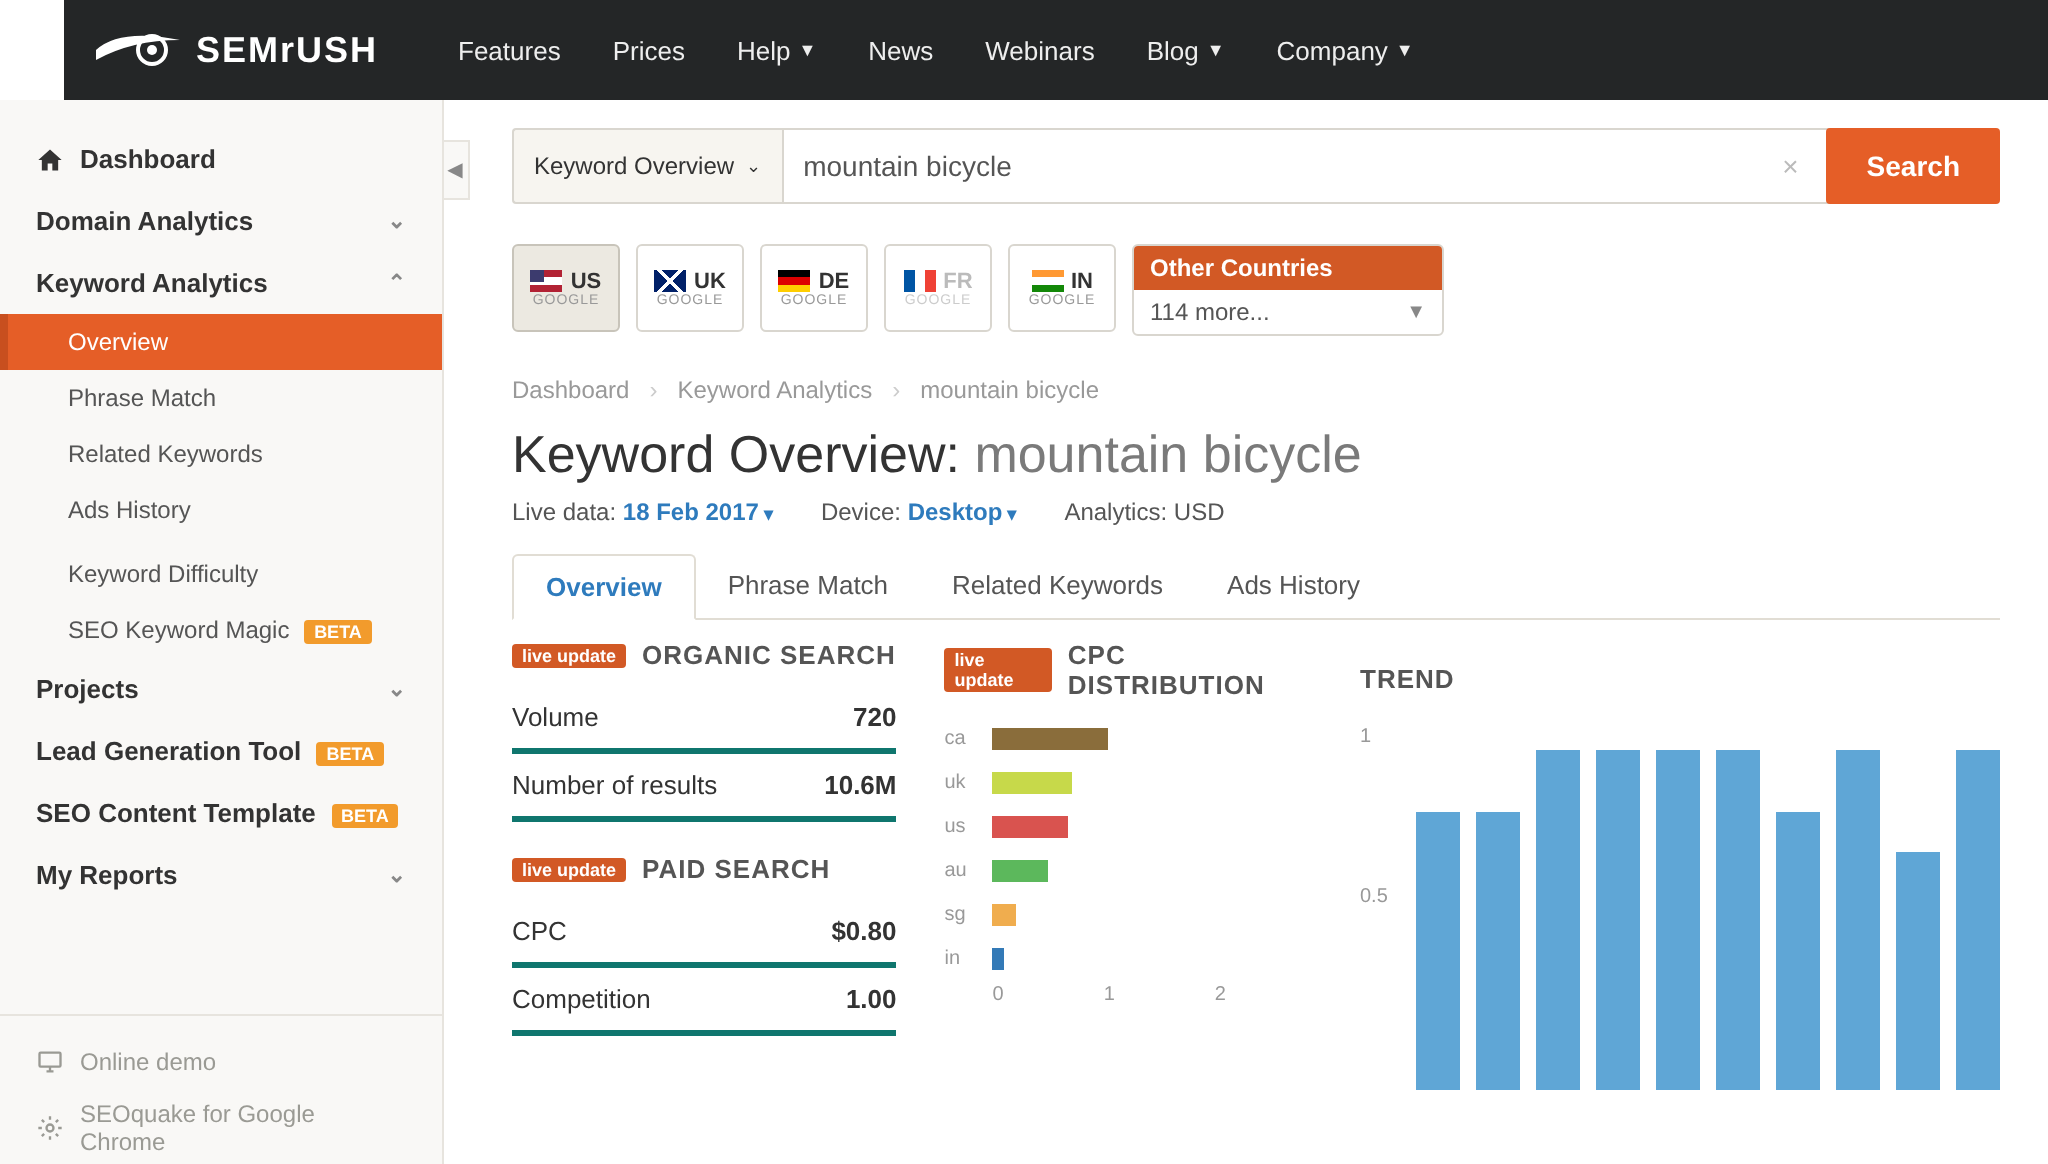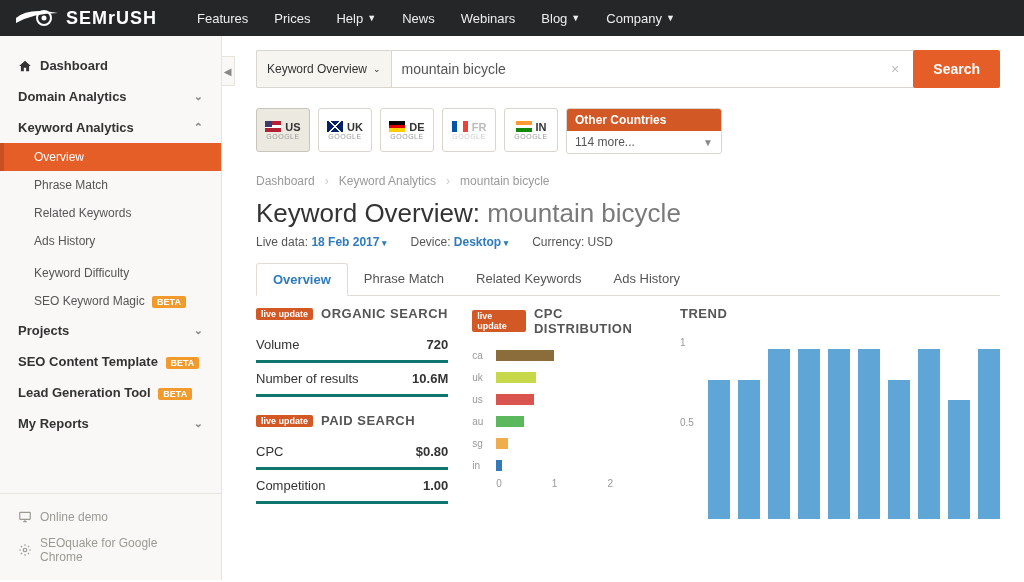--- a/index.html
+++ b/index.html
@@ -1,18 +1,18 @@
 <!DOCTYPE html>
 <html><head>
 <meta charset="utf-8">
 <style>
   * { box-sizing: border-box; margin: 0; padding: 0; font-family: Arial, Helvetica, sans-serif; }
   body { width: 1024px; height: 582px; overflow: hidden; background: #fff; color: #333; }
   
-  .topnav { height: 36px; background: #242627; display: flex; align-items: center; padding: 0 14px; }
+  .topnav { height: 50px; background: #242627; display: flex; align-items: center; padding: 0 14px; margin-left: 32px; }
   .logo { display: flex; align-items: center; gap: 6px; color: #fff; font-weight: 700; letter-spacing: 1px; font-size: 18px; margin-right: 40px; }
   .logo-swoosh { width: 46px; height: 18px; }
   .topnav-items { display: flex; list-style: none; gap: 26px; }
   .topnav-items li { color: #eee; font-size: 13px; cursor: pointer; display: flex; align-items: center; gap: 4px; }
   .caret { font-size: 9px; }
   
   .shell { display: flex; height: calc(582px - 38px); }
   
   .sidebar { width: 222px; background: #f9f8f6; border-right: 1px solid #e7e4de; padding-top: 14px; position: relative; }
   .side-row { display: flex; align-items: center; justify-content: space-between; padding: 8px 18px; font-size: 13px; font-weight: 700; color: #333; cursor: pointer; }
@@ -56,21 +56,21 @@
   .meta-row .link::after { content: " \25BE"; font-size: 9px; }
   
   .tabs { margin-left: 20px; display: flex; border-bottom: 1px solid #e1ddd4; margin-bottom: 10px; }
   .tab { padding: 8px 16px; font-size: 13px; color: #555; cursor: pointer; }
   .tab.active { color: #2e7bbd; border: 1px solid #e1ddd4; border-bottom: 1px solid #fff; border-radius: 3px 3px 0 0; margin-bottom: -1px; font-weight: 700; }
   
   .panels { margin-left: 20px; display: flex; gap: 24px; }
   .panel-col { }
   .panel-col.left { width: 226px; }
   .panel-col.mid { width: 216px; }
-  .panel-col.right { flex: 1; }
+  .panel-col.right { flex: 1; margin-top: 12px; }
   .section-header { display: flex; align-items: center; gap: 8px; margin-bottom: 8px; }
   .live-badge { background: #d25925; color: #fff; font-size: 9px; padding: 1px 5px; border-radius: 2px; font-weight: 700; }
   .section-title { font-size: 13px; font-weight: 700; letter-spacing: 0.5px; color: #555; }
   .kv { display: flex; justify-content: space-between; border-bottom: 3px solid #0f766e; padding: 8px 0; font-size: 13px; }
   .kv .v { font-weight: 700; }
   
   .cpc-chart { margin-top: 4px; }
   .cpc-row { display: flex; align-items: center; gap: 6px; height: 22px; }
   .cpc-row .lbl { width: 18px; font-size: 10px; color: #999; }
   .cpc-row .bar { height: 11px; }
@@ -152,27 +152,27 @@
         <span>SEO Keyword Magic</span>
         <span class="badge">BETA</span>
       </li>
     </ul>
     <div class="side-row">
       <span>Projects</span>
       <span class="chev">⌄</span>
     </div>
     <div class="side-row">
       <span>
-        <span>SEO Content Template</span>
+        <span>Lead Generation Tool</span>
         <span class="badge">BETA</span>
       </span>
     </div>
     <div class="side-row">
       <span>
-        <span>Lead Generation Tool</span>
+        <span>SEO Content Template</span>
         <span class="badge">BETA</span>
       </span>
     </div>
     <div class="side-row">
       <span>My Reports</span>
       <span class="chev">⌄</span>
     </div>
 
     <div class="side-footer">
       <div class="side-divider"></div>
@@ -263,21 +263,21 @@
       <span>mountain bicycle</span>
     </div>
 
     <h1 class="title">
       <span>Keyword Overview: </span><span class="kw">mountain bicycle</span>
     </h1>
 
     <div class="meta-row">
       <span><span>Live data:</span> <span class="link">18 Feb 2017</span></span>
       <span><span>Device:</span> <span class="link">Desktop</span></span>
-      <span><span>Currency:</span> <span>USD</span></span>
+      <span><span>Analytics:</span> <span>USD</span></span>
     </div>
 
     <div class="tabs">
       <div class="tab active">Overview</div>
       <div class="tab">Phrase Match</div>
       <div class="tab">Related Keywords</div>
       <div class="tab">Ads History</div>
     </div>
 
     <div class="panels">

